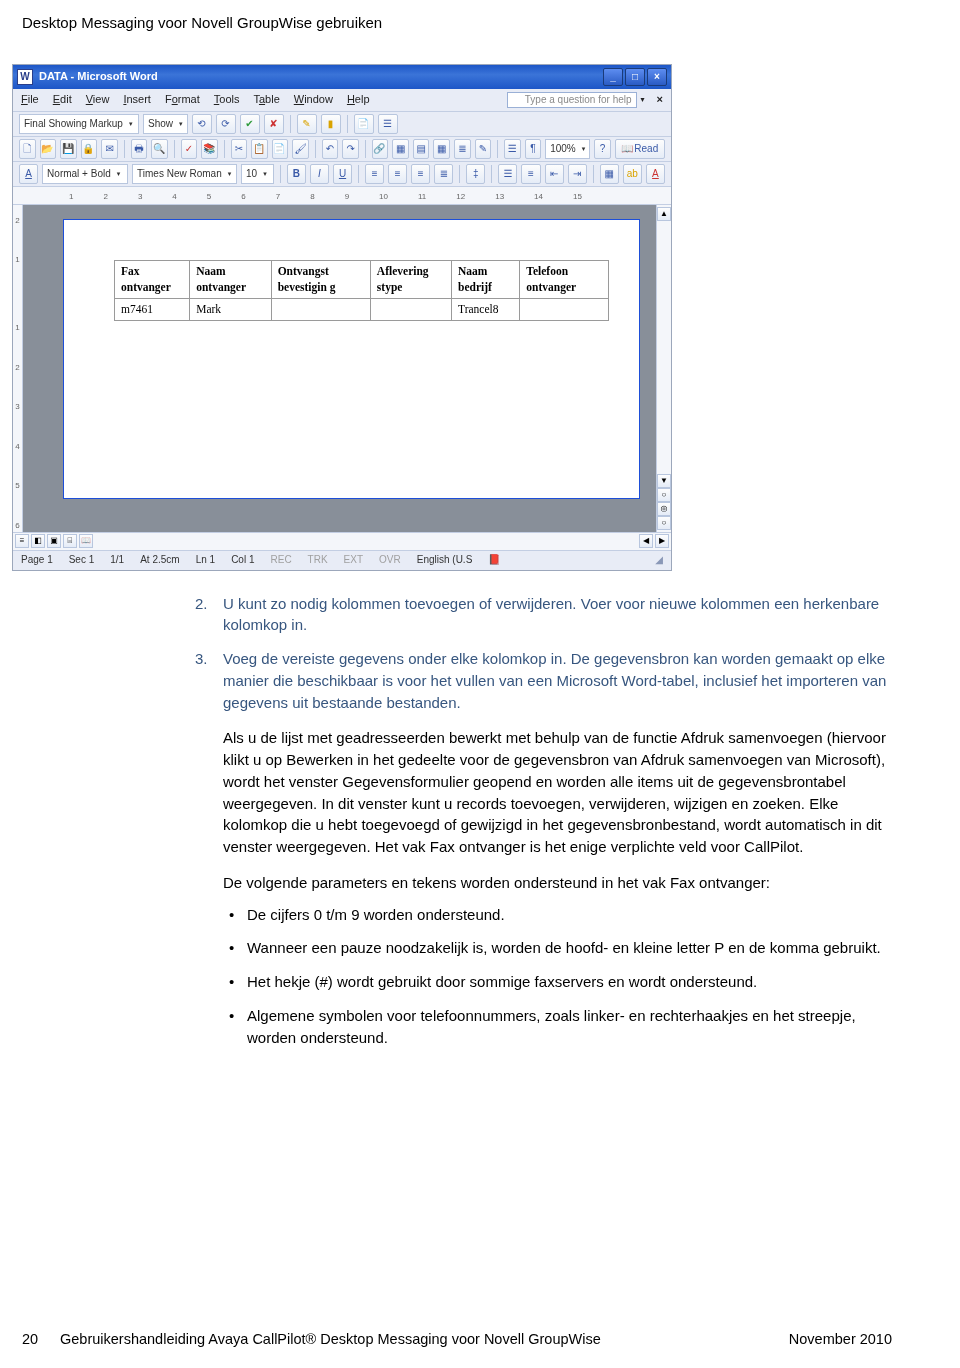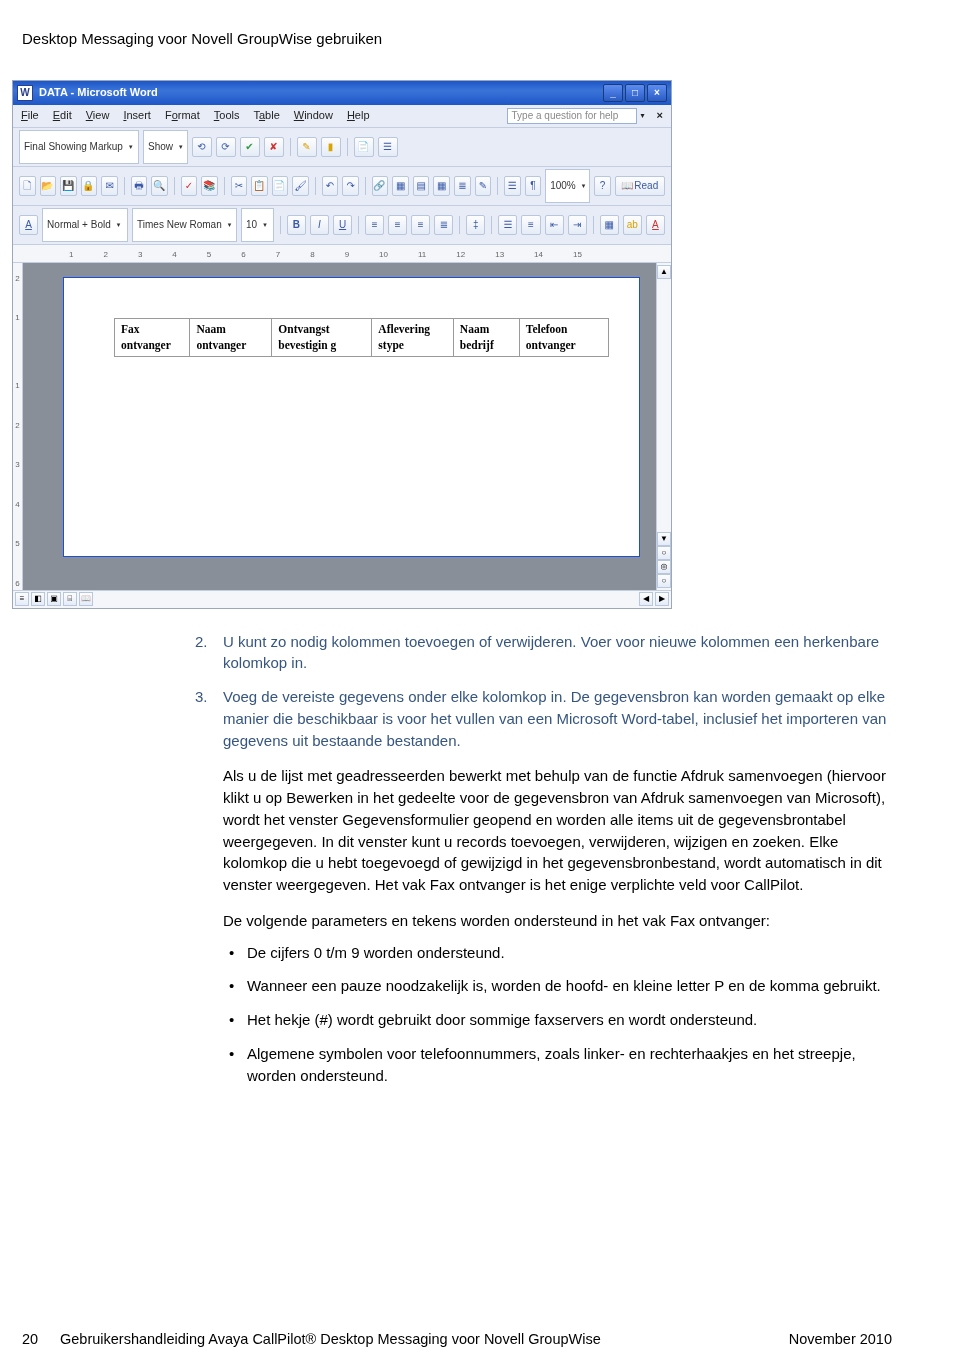--- a/index.html
+++ b/index.html
@@ -11,21 +11,20 @@
     color: #000;
     font-size: 15px;
     line-height: 1.45;
     position: relative;
     height: 1368px;
   }
   .page-header {
     padding: 12px 6px 0 22px;
     font-size: 15px;
     color: #000;
-    margin-top: 16px;
   }
   .word-screenshot {
     margin: 30px 0 0 12px;
     width: 660px;
     border: 1px solid #9ca7bb;
     background: #fff;
     font-family: Tahoma, sans-serif;
     font-size: 11px;
   }
   .titlebar {
@@ -58,21 +57,21 @@
     display: flex; align-items: center; gap: 14px;
     padding: 3px 8px;
     background: #e8ecf6;
     border-bottom: 1px solid #c3cee3;
     color: #222;
     position: relative;
   }
   .menubar .mi .ul { text-decoration: underline; }
   .help-search {
     margin-left: auto;
-    display: flex; align-items: center; gap: 4px;
+    display: flex; align-items: center; gap: 4px; text-align: right;
   }
   .help-input {
     width: 130px; height: 16px;
     border: 1px solid #9ab0d6;
     color: #8a8a8a; font-size: 10px; padding: 0 4px;
     background: #fff;
   }
   .toolbar {
     display: flex; align-items: center; gap: 4px;
     padding: 2px 6px;
@@ -85,21 +84,21 @@
     background: linear-gradient(#fdfdfd,#e5ecf7);
     border-radius: 2px;
     display: flex; align-items: center; justify-content: center;
     font-size: 10px; color: #3a5aa8;
   }
   .tbtn.wide { width: auto; padding: 0 6px; }
   .sep { width: 1px; height: 18px; background: #b8c6de; margin: 0 2px; }
   .drop {
     display: flex; align-items: center;
     border: 1px solid #b8c6de; background: #fff;
-    height: 34px; padding: 0 4px; font-size: 10px; color: #333;
+    height: 20px; padding: 0 4px; font-size: 10px; color: #333;
   }
   .drop .dd { margin-left: 6px; font-size: 7px; }
   .format-row { }
   .ruler {
     height: 18px; background: #f4f6fa; border-bottom: 1px solid #c3cee3;
     position: relative;
     padding-left: 26px;
     font-size: 8px; color: #666;
   }
   .ruler-marks { display: flex; gap: 30px; padding-top: 4px; }
@@ -346,20 +345,28 @@
               <tr id="wtable-head">
                 <th>Fax ontvanger</th>
                 <th>Naam ontvanger</th>
                 <th>Ontvangst bevestigin g</th>
                 <th>Aflevering stype</th>
                 <th>Naam bedrijf</th>
                 <th>Telefoon ontvanger</th>
               </tr>
             </thead>
           <tbody id="wtable-body">
+              <tr>
+                <td>m7461</td>
+                <td>Mark</td>
+                <td></td>
+                <td></td>
+                <td>Trancel8</td>
+                <td></td>
+              </tr>
             </tbody>
         </table>
       </div>
     </div>
     <div class="vscroll">
       <div class="sbtn">▲</div>
       <div style="flex:1"></div>
       <div class="sbtn">▼</div>
       <div class="sbtn">○</div>
       <div class="sbtn">◎</div>
@@ -374,20 +381,35 @@
       <div class="sbtn">▣</div>
       <div class="sbtn">⌸</div>
       <div class="sbtn">📖</div>
     </div>
     <div style="display:flex;gap:2px">
       <div class="sbtn">◀</div>
       <div class="sbtn">▶</div>
     </div>
   </div>
 
+  <div class="statusbar">
+    <span>Page 1</span>
+    <span>Sec 1</span>
+    <span>1/1</span>
+    <span>At 2.5cm</span>
+    <span>Ln 1</span>
+    <span>Col 1</span>
+    <span class="grey">REC</span>
+    <span class="grey">TRK</span>
+    <span class="grey">EXT</span>
+    <span class="grey">OVR</span>
+    <span>English (U.S</span>
+    <span>📕</span>
+    <span class="resize-grip">◢</span>
+  </div>
 </div>
 
 <div class="content-area">
   <div class="num-item">
     <div class="num">2.</div>
     <div>U kunt zo nodig kolommen toevoegen of verwijderen. Voer voor nieuwe kolommen een herkenbare kolomkop in.</div>
   </div>
   <div class="num-item">
     <div class="num">3.</div>
     <div class="indent-block">

